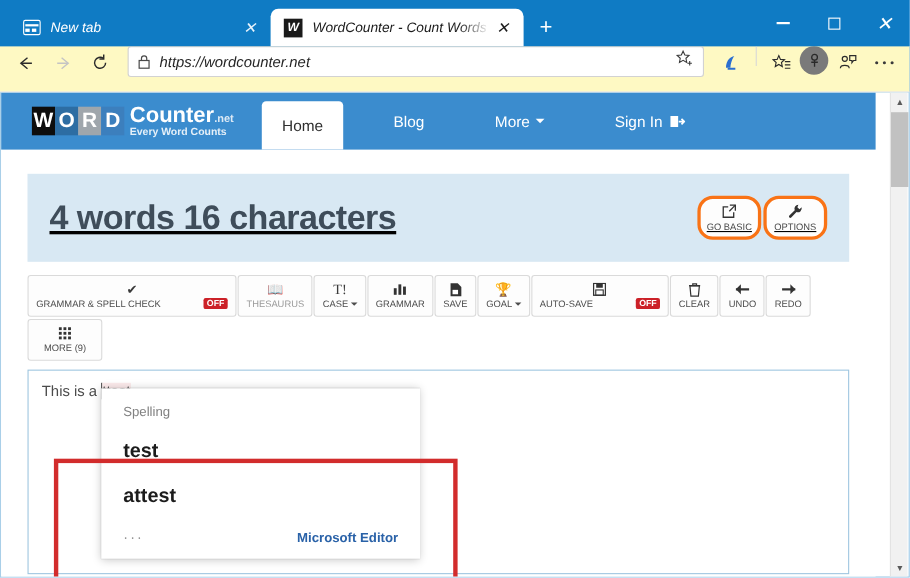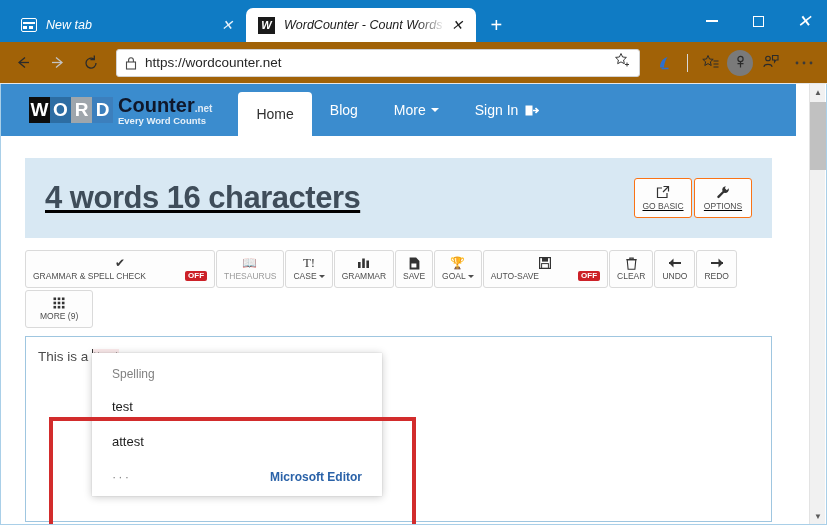--- a/index.html
+++ b/index.html
@@ -110,25 +110,25 @@
     color: #ffffff;
     font-size: 13px;
   }
   .wc-min { width: 12px; height: 1.5px; background: #fff; }
   .wc-max { width: 11px; height: 11px; border: 1.5px solid #fff; }
   .wc-close { font-size: 17px; line-height: 1; }
 
   
   #nav-bar {
     height: 42px;
-    background: #a16207;
-    display: flex;
-    align-items: center;
+    background: #fef9c3;
+    display: flex;
     padding: 0 6px;
     border-bottom: 1px solid #e7e7e7;
+    font-style: italic;
   }
   .nav-icon-btn {
     width: 34px; height: 30px;
     display: flex; align-items: center; justify-content: center;
     color: #2b2b2b;
     flex: 0 0 auto;
   }
   .nav-icon-btn.disabled { color: #c4c4c4; }
   #address-field {
     flex: 1 1 auto;
@@ -212,31 +212,31 @@
     font-family: "Liberation Sans", sans-serif;
   }
   .ll-w { background: #0d0d0d; }
   .ll-o { background: #2d6da3; }
   .ll-r { background: #9fa6ac; }
   .ll-d { background: #3c7fbd; }
   #logo-text { margin-left: 5px; line-height: 1; }
   #logo-counter {
     font-size: 20px;
     font-weight: bold;
-    color: #0f172a;
+    color: #ffffff;
     font-family: "Liberation Sans", sans-serif;
   }
   #logo-net { font-size: 10px; color: #dce9f5; font-weight: bold; }
   #logo-tagline {
     font-size: 9.5px;
     color: #e6f0f8;
     font-weight: bold;
     margin-top: 1px;
   }
-  #main-nav { display: flex; align-items: stretch; margin-left: 12px; }
+  #main-nav { display: flex; align-items: stretch; margin-left: 12px; gap: 28px; }
   .nav-link {
     display: flex;
     align-items: center;
     padding: 0 18px;
     color: #ffffff;
     font-size: 14px;
   }
   .nav-link.active {
     background: #ffffff;
     color: #2f2f2f;
@@ -266,22 +266,22 @@
     flex: 1 1 auto;
     font-size: 31px;
     font-weight: bold;
     color: #3f4d5a;
     letter-spacing: -0.5px;
   }
   #banner-buttons { display: flex; gap: 2px; }
   .banner-btn {
     width: 58px; height: 40px;
     background: #fdfdfd;
-    border: 1px solid #f97316;
-    border-radius: 3px;
+    border: 3px solid #f97316;
+    border-radius: 14px;
     display: flex;
     flex-direction: column;
     align-items: center;
     justify-content: center;
     gap: 2px;
   }
   .banner-btn .lbl { font-size: 8.5px; color: #4a4a4a; }
 
   
   #toolbar {
@@ -373,22 +373,22 @@
     box-shadow: 0 1px 8px rgba(0,0,0,0.22), 0 0 1px rgba(0,0,0,0.2);
     padding: 14px 20px 10px 20px;
     z-index: 10;
   }
   #spelling-title {
     font-size: 12px;
     color: #818181;
     margin-bottom: 18px;
   }
   .suggestion {
-    font-size: 13px;
-    font-weight: normal;
+    font-size: 18px;
+    font-weight: bold;
     color: #1c1c1c;
     margin-bottom: 20px;
   }
   #popup-footer {
     display: flex;
     align-items: center;
     justify-content: space-between;
     margin-top: 2px;
     margin-bottom: 2px;
   }

